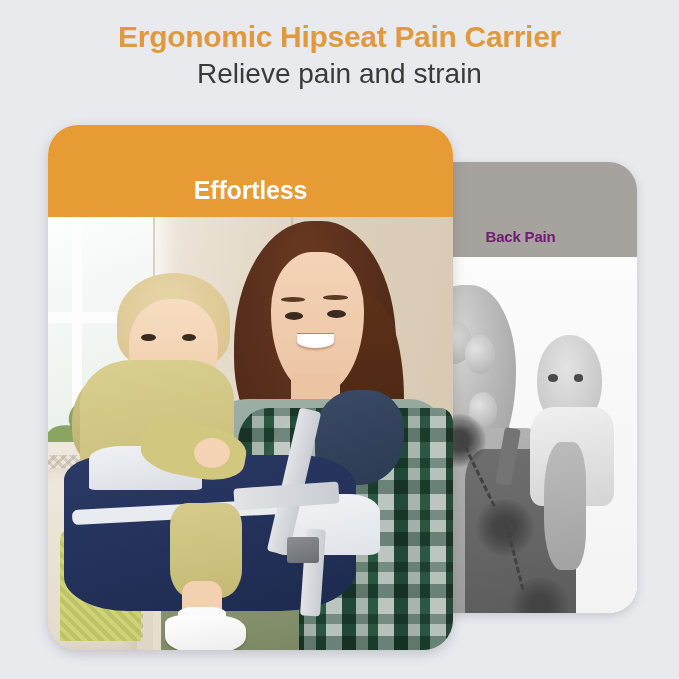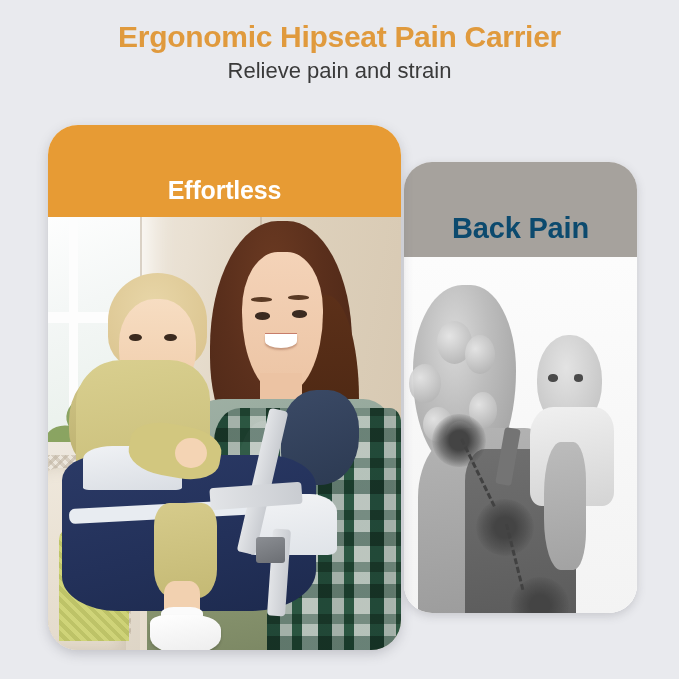--- a/index.html
+++ b/index.html
@@ -15,21 +15,21 @@
   .head-wrap{ text-align:center; padding-top:20px; }
   .main-title{
     font-size:30px;
     font-weight:bold;
     color:#e09a3d;
     letter-spacing:-0.3px;
     line-height:1.1;
     margin:0;
   }
   .sub-title{
-    font-size:22px;
+    font-size:28px;
     font-weight:normal;
     color:#3a3a3a;
     margin:6px 0 0 0;
     line-height:1.1;
   }
 
   
   .cards{ position:absolute; left:0; top:0; width:679px; height:679px; pointer-events:none;}
   .card{ position:absolute; overflow:hidden; pointer-events:auto;}
 
@@ -41,26 +41,26 @@
     box-shadow:0 3px 10px rgba(80,80,90,.22);
   }
   .card-right .card-head{
     height:95px;
     background:#a6a29d;
     display:flex;align-items:flex-end;justify-content:center;
     padding-bottom:12px;
     box-sizing:border-box;
   }
   .card-right .card-head .htxt{
-    color:#0c4a6e;font-size:29px;font-weight:bold;letter-spacing:-.2px;
+    color:#701a75;font-size:15px;font-weight:bold;letter-spacing:-.2px;
   }
 
   
   .card-left{
-    left:48px; top:125px; width:353px; height:525px;
+    left:48px; top:125px; width:405px; height:525px;
     border-radius:30px;
     background:#ffffff;
     box-shadow:0 4px 12px rgba(80,80,90,.25);
   }
   .card-left .card-head{
     height:92px;
     background:#e79b34;
     display:flex;align-items:flex-end;justify-content:center;
     padding-bottom:12px;
     box-sizing:border-box;

